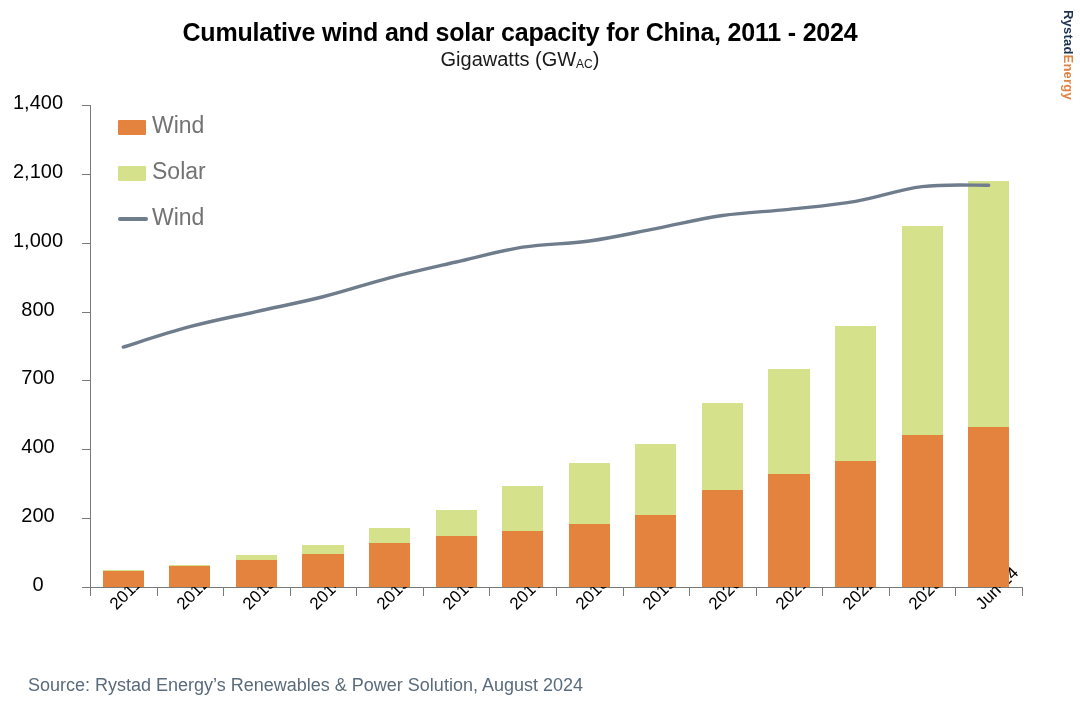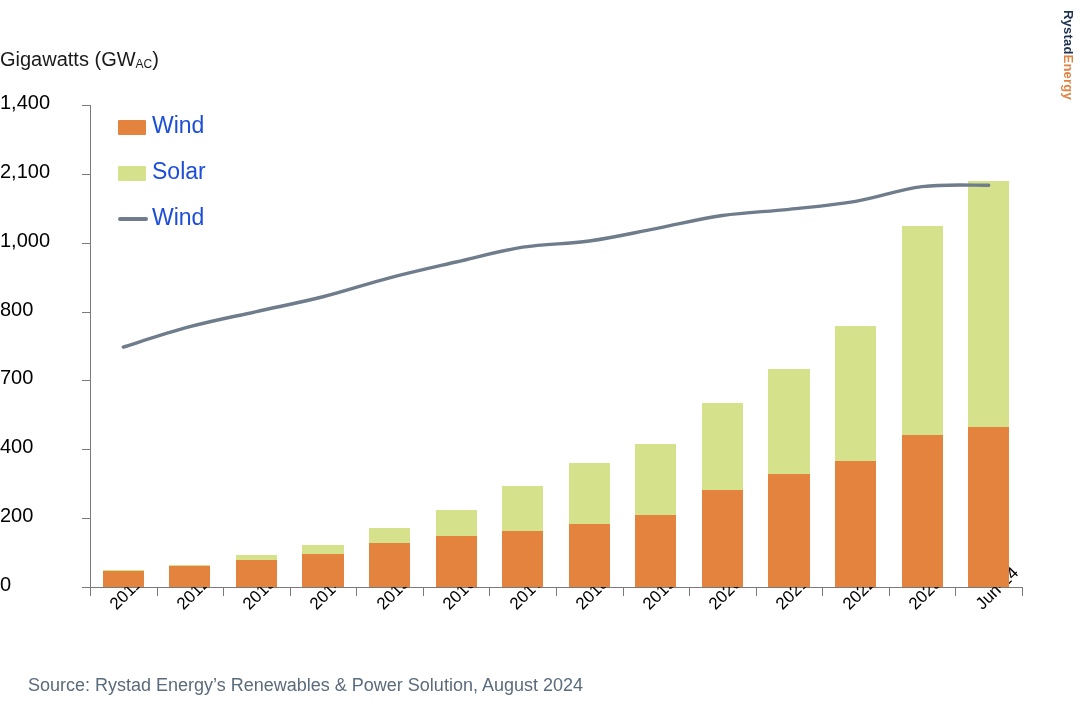--- a/index.html
+++ b/index.html
@@ -14,20 +14,21 @@
 
   
   .title{
     position:absolute;left:0;right:40px;top:18px;
     text-align:center;
     font-size:25px;font-weight:bold;color:#000000;
     letter-spacing:-0.2px;
   }
   .subtitle{
     position:absolute;left:0;right:40px;top:48px;
+    text-align:center;
     font-size:20px;color:#1a1a1a;font-weight:normal;
   }
   .subtitle sub{font-size:12px;vertical-align:-2px;}
 
   
   .brand{
     position:absolute;right:4px;top:10px;
     transform-origin:right top;
     writing-mode:vertical-rl;
     font-size:13px;font-weight:bold;
@@ -48,21 +49,21 @@
     width:1px;height:483px;background:#7a7a7a;
   }
   .axis-x-line{
     position:absolute;left:90px;top:587px;
     width:933px;height:1px;background:#7a7a7a;
   }
   .ytick{
     position:absolute;left:82px;width:8px;height:1px;background:#7a7a7a;
   }
   .ylabel-wrap{
-    position:absolute;left:0;width:76px;text-align:left;
+    position:absolute;left:0;width:76px;text-align:center;
     font-size:20px;color:#000;
   }
   .xtick{
     position:absolute;top:587px;width:1px;height:9px;background:#7a7a7a;
   }
   .xlabel{
     position:absolute;top:600px;
     font-size:17px;color:#000;
     transform-origin:left top;
     transform:rotate(-45deg);
@@ -72,38 +73,39 @@
   
   .bar{position:absolute;}
   .seg-wind{position:absolute;left:0;right:0;bottom:0;background:#e4833e;}
   .seg-solar{position:absolute;left:0;right:0;background:#d6e18c;}
 
   
   .legend{position:absolute;left:118px;top:112px;}
   .lg-row{position:relative;height:46px;}
   .lg-sw{position:absolute;left:0;top:8px;width:28px;height:15px;border-radius:1px;}
   .lg-line{position:absolute;left:0;top:13px;width:30px;height:4px;border-radius:2px;}
-  .lg-tx{position:absolute;left:34px;top:0px;font-size:23px;color:#1d4ed8;}
+  .lg-tx{position:absolute;left:34px;top:0px;font-size:23px;color:#737373;}
 
   
   .source{
     position:absolute;left:28px;top:672px;
     font-size:18px;color:#5a6b7c;line-height:1.45;
   }
   .source div{white-space:nowrap;}
 </style>
 </head>
 <body>
 
 <div id="root">
 
   <div class="brand">
     <span class="b1">Rystad</span><span class="b2">Energy</span>
   </div>
 
+  <div class="title">Cumulative wind and solar capacity for China, 2011 - 2024</div>
   <div class="subtitle"><span>Gigawatts (GW</span><sub>AC</sub><span>)</span></div>
 
   <div class="axis-y-line"></div>
   <div class="axis-x-line"></div>
 
   <div id="yaxis">
       <div class="ytick" style="top: 587px;"></div>
       <div class="ylabel-wrap" style="top: 573px;">0</div>
       <div class="ytick" style="top: 518.143px;"></div>
       <div class="ylabel-wrap" style="top: 504.143px;">200</div>

